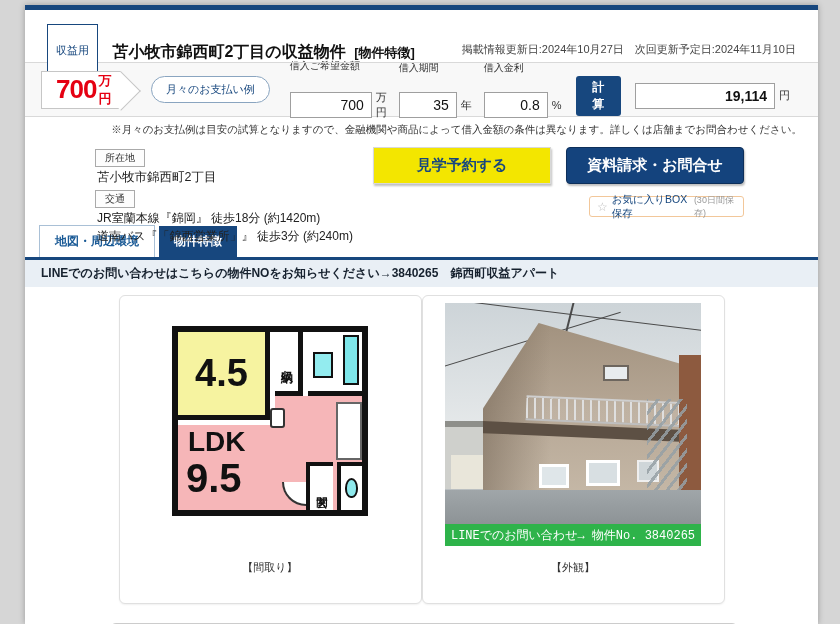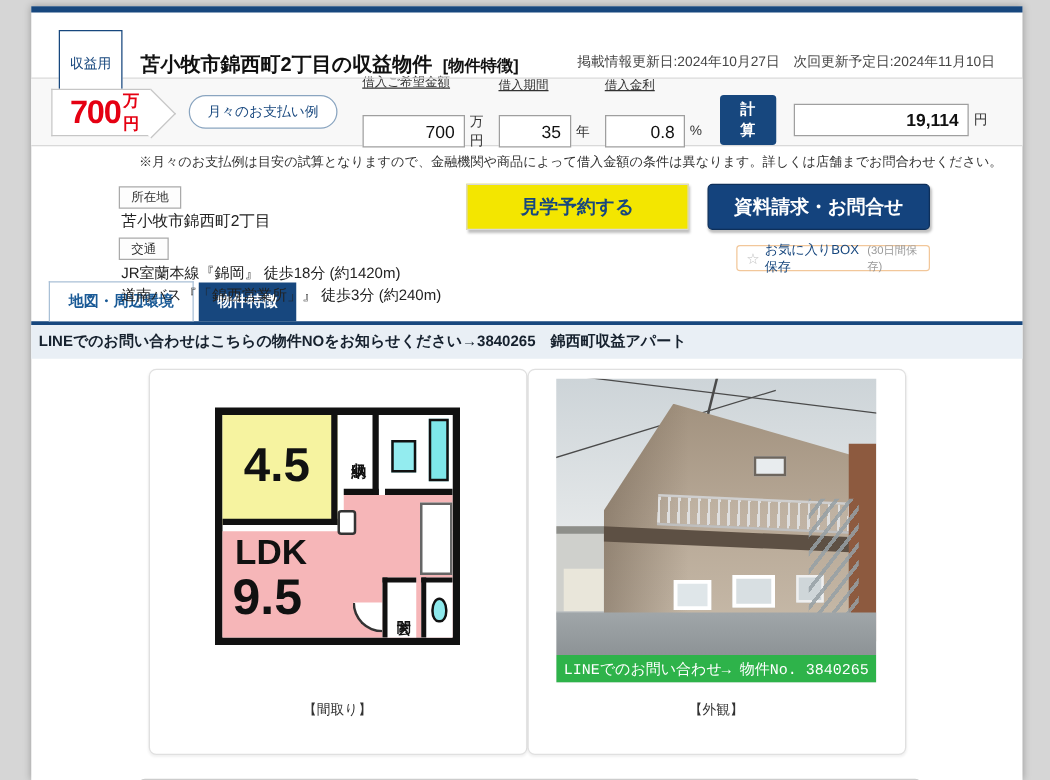--- a/index.html
+++ b/index.html
@@ -24,21 +24,21 @@
   .price-ribbon { position:relative; background:#fff; border:1px solid #c6c6c6; border-right:none;
                   height:38px; display:flex; align-items:center; padding:0 4px 0 14px; margin-right:30px; }
   .price-ribbon::after { content:""; position:absolute; right:-14px; top:5px; width:27px; height:27px;
                   background:#fff; border-top:1px solid #c6c6c6; border-right:1px solid #c6c6c6;
                   transform:rotate(45deg); }
   .price-val { position:relative; z-index:1; color:#e50012; font-size:26px; font-weight:bold; letter-spacing:-1px; }
   .price-unit { position:relative; z-index:1; color:#e50012; font-size:13px; font-weight:bold; margin-left:2px; }
   .pay-pill { border:1px solid #8aa5c0; border-radius:999px; color:#17477e; font-size:11px;
               padding:5px 14px; background:#fff; margin-right:20px; white-space:nowrap; }
   .fgroup { margin-right:12px; }
-  .fglabel { font-size:10px; color:#333; margin-bottom:17px;text-decoration:underline; }
+  .fglabel { font-size:10px; color:#333; margin-bottom:17px; }
   .fgrow { display:flex; align-items:center; gap:4px; }
   .fgrow input { height:26px; border:1px solid #9f9f9f; background:#fff; text-align:right;
                  padding:0 7px; font-size:14px; color:#111; font-family:"Liberation Sans",sans-serif; }
   .in-amount { width:82px; }
   .in-period { width:58px; }
   .in-rate   { width:64px; }
   .in-result { width:140px; font-weight:bold; }
   .fgunit { font-size:11px; color:#333; }
   .calc-btn { background:#17477e; color:#fff; border:none; border-radius:3px; font-weight:bold;
               font-size:12px; height:40px; padding:0 12px; margin:12px 14px 0 2px; cursor:pointer; }
@@ -70,21 +70,21 @@
 
   
   .tabs { height:32px; border-bottom:3px solid #17477e; display:flex; gap:4px;
           padding-left:14px; align-items:flex-end; }
   .tab { font-size:12px; font-weight:bold; padding:7px 15px 7px; cursor:pointer; white-space:nowrap; }
   .tab--active { background:#17477e; color:#fff; }
   .tab--idle { background:#fff; color:#1a5a96; border:1px solid #a9c0d6; border-bottom:none; }
 
   
   .line-bar { height:27px; background:#e9eff5; display:flex; align-items:center;
-              padding:0 6px; font-size:12px; font-weight:bold; color:#16212e; }
+              padding:0 16px; font-size:12px; font-weight:bold; color:#16212e; }
 
   
   .gallery { display:flex; justify-content:center; padding-top:8px; }
   .card { width:303px; height:309px; background:#fff; border:1px solid #e0e0e0; border-radius:6px;
           position:relative; box-shadow:0 1px 2px rgba(0,0,0,.06); }
   .caption { position:absolute; bottom:28px; left:0; width:100%; text-align:center;
              font-size:11px; color:#333; }
 
   
   .fp { position:relative; width:196px; height:190px; margin:30px auto 0; background:#fff;

